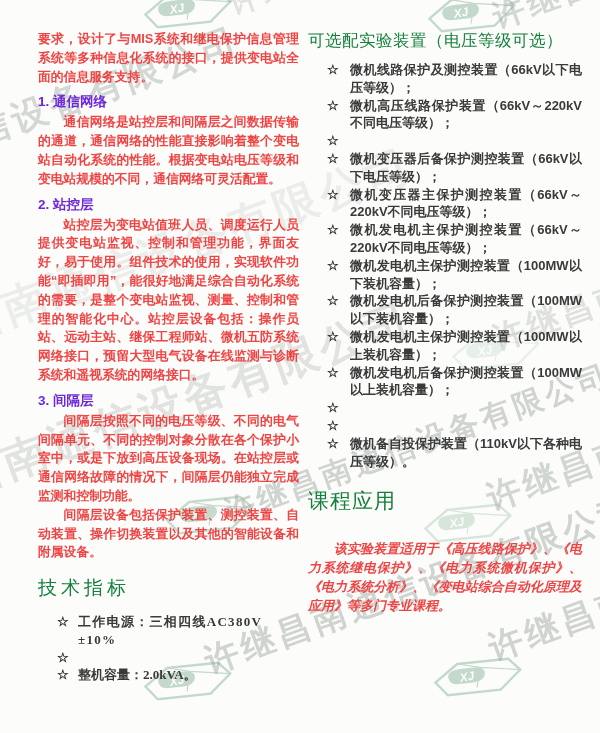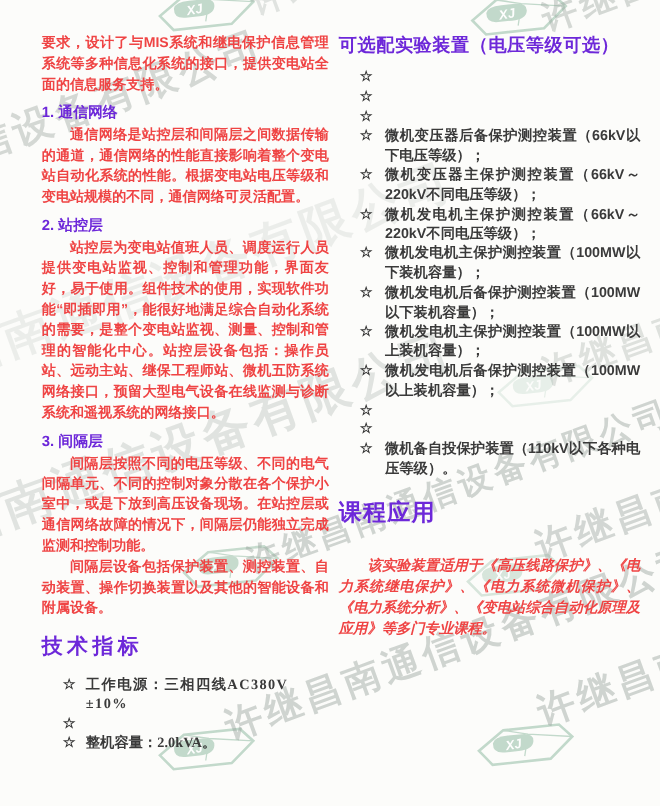--- a/index.html
+++ b/index.html
@@ -39,21 +39,21 @@
   p.body{
     margin:0;font-size:12.8px;line-height:18.8px;font-weight:700;
     text-align:justify;color:#ef4444;
   }
   p.indent{text-indent:2em;}
   h4.subhead{
     margin:6px 0 2px 0;font-size:13.5px;line-height:19px;
     font-weight:800;color:#6d28d9;
   }
   h3.teal{
-    margin:0;color:#6d28d9;font-weight:700;
+    margin:0;color:#15803d;font-weight:400;
   }
   h3.tech{font-size:19px;letter-spacing:4px;margin:13px 0 12px 0;}
   h3.opt{font-size:16.5px;letter-spacing:.5px;margin:0 0 9px 0;}
   h3.course{font-size:21px;letter-spacing:1px;margin:17px 0 24px 0;}
   
   .spec-row{display:flex;font-size:13px;line-height:17.7px;font-weight:700;}
   .spec-row .star{flex:none;width:21px;margin-left:19px;}
   .spec-body{flex:1;}
   .serif{font-family:"Liberation Serif",serif;font-weight:700;}
   .spaced{letter-spacing:1.3px;}
@@ -143,23 +143,25 @@
       <span class="star">☆</span>
       <div class="spec-body"><span>整机容量：</span><span class="serif">2.0kVA。</span></div>
     </div>
   </div>
 
   <div class="col-right">
     <h3 class="teal opt">可选配实验装置（电压等级可选）</h3>
 
     <div class="opt-item">
         <span class="star">☆</span>
-      </div>
-    <div class="opt-item">
-        <span class="star">☆</span>
+        <span class="opt-text">微机线路保护及测控装置（66kV以下电压等级）；</span>
+      </div>
+    <div class="opt-item">
+        <span class="star">☆</span>
+        <span class="opt-text">微机高压线路保护装置（66kV～220kV不同电压等级）；</span>
       </div>
     <div class="opt-item">
         <span class="star">☆</span>
       </div>
     <div class="opt-item">
         <span class="star">☆</span>
         <span class="opt-text">微机变压器后备保护测控装置（66kV以下电压等级）；</span>
       </div>
     <div class="opt-item">
         <span class="star">☆</span>

